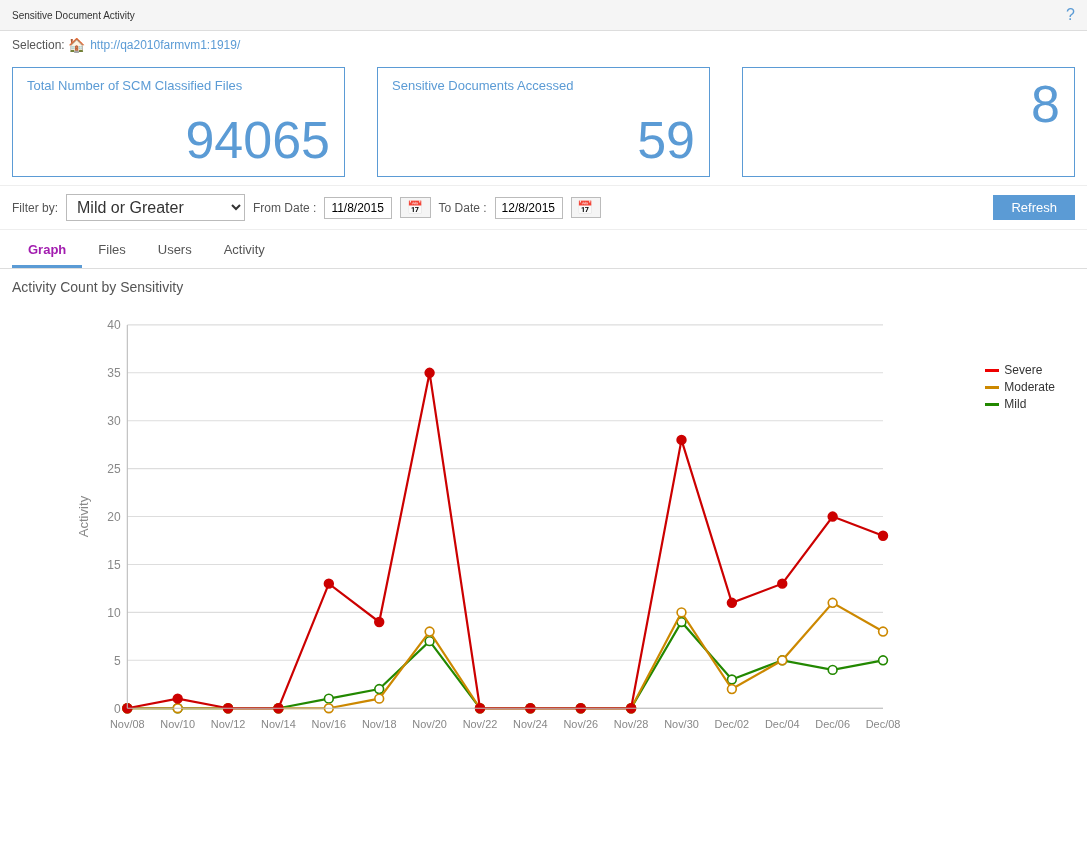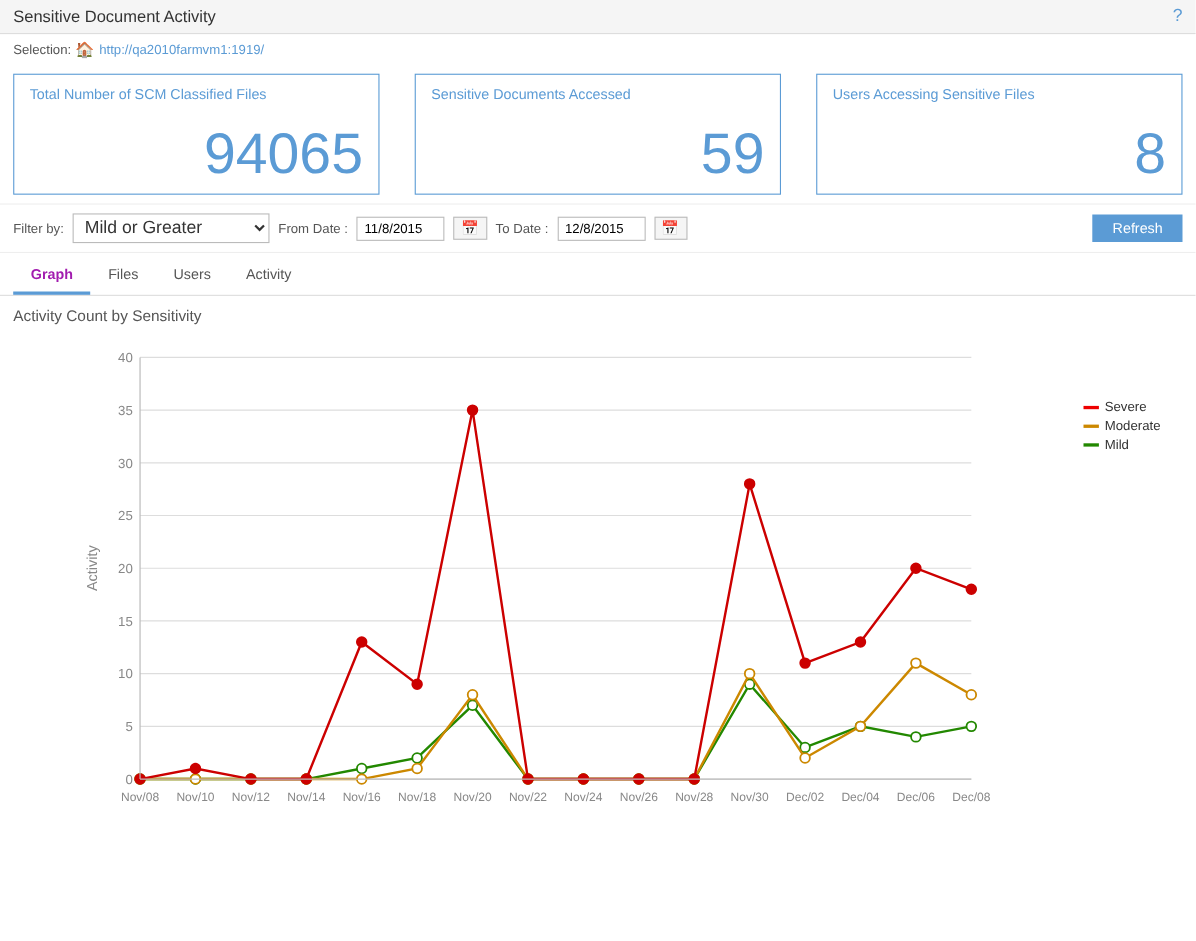--- a/index.html
+++ b/index.html
@@ -2,41 +2,41 @@
 <html><head>
   <meta charset="utf-8">
   <style>
     * { box-sizing: border-box; margin: 0; padding: 0; }
     body { font-family: 'Segoe UI', Arial, sans-serif; font-size: 13px; background: #fff; color: #333; }
 
     .page-header {
       display: flex; align-items: center; justify-content: space-between;
       padding: 6px 12px; border-bottom: 1px solid #ddd; background: #f5f5f5;
     }
-    .page-title { font-size: 15px; color: #333; font-weight: normal; }
+    .page-title { font-size: 10px; color: #333; font-weight: normal; }
     .help-icon { color: #5b9bd5; font-size: 16px; cursor: pointer; }
 
     .selection-bar { padding: 6px 12px; font-size: 12px; color: #555; display: flex; align-items: center; gap: 4px; }
     .selection-bar a { color: #5b9bd5; text-decoration: none; }
     .home-icon { color: #5b9bd5; font-size: 14px; }
 
     .stats-row { display: flex; padding: 8px 12px; gap: 32px; }
     .stat-card {
       border: 1px solid #5b9bd5; padding: 10px 14px;
       flex: 1; min-height: 110px; display: flex; flex-direction: column; justify-content: space-between;
     }
     .stat-card .stat-label { color: #5b9bd5; font-size: 13px; line-height: 1.3; }
     .stat-card .stat-value { color: #5b9bd5; font-size: 52px; font-weight: 300; text-align: right; line-height: 1; }
 
     .filter-bar {
       padding: 8px 12px; display: flex; align-items: center; gap: 8px; border-top: 1px solid #eee; border-bottom: 1px solid #eee;
     }
     .filter-bar label { font-size: 12px; color: #555; }
     .filter-bar select { font-size: 16px; border: 1px solid #bbb; padding: 3px 6px; background: #fff; color: #333; }
-    .filter-bar input[type="text"] { border: 1px solid #bbb; padding: 3px 6px; font-size: 12px; width: 80px; }
+    .filter-bar input[type="text"] { border: 1px solid #bbb; padding: 3px 6px; font-size: 12px; width: 68px; }
     .calendar-btn { border: 1px solid #bbb; background: #f5f5f5; padding: 2px 6px; cursor: pointer; font-size: 13px; }
     .refresh-btn {
       background: #5b9bd5; color: #fff; border: none; padding: 5px 18px; font-size: 13px; cursor: pointer;
       margin-left: auto;
     }
 
     .tabs { display: flex; padding: 0 12px; border-bottom: 1px solid #ddd; margin-top: 4px; }
     .tab {
       padding: 8px 16px; font-size: 13px; cursor: pointer; color: #5b9bd5; border-bottom: 3px solid transparent;
       user-select: none;
@@ -73,21 +73,20 @@
 
 <div class="stat-card">
     <div class="stat-label">Total Number of SCM Classified Files</div>
     <div class="stat-value">94065</div>
   </div>
     <div class="stat-card">
     <div class="stat-label">Sensitive Documents Accessed</div>
     <div class="stat-value">59</div>
   </div>
     <div class="stat-card">
-    <div class="stat-label">Users Accessing Sensitive Files</div>
     <div class="stat-value">8</div>
   </div>
   </div>
 
 <div class="filter-bar">
   <label>Filter by:</label>
   <select>
     <option>Mild or Greater</option>
     <option>Moderate or Greater</option>
     <option>Severe</option>

